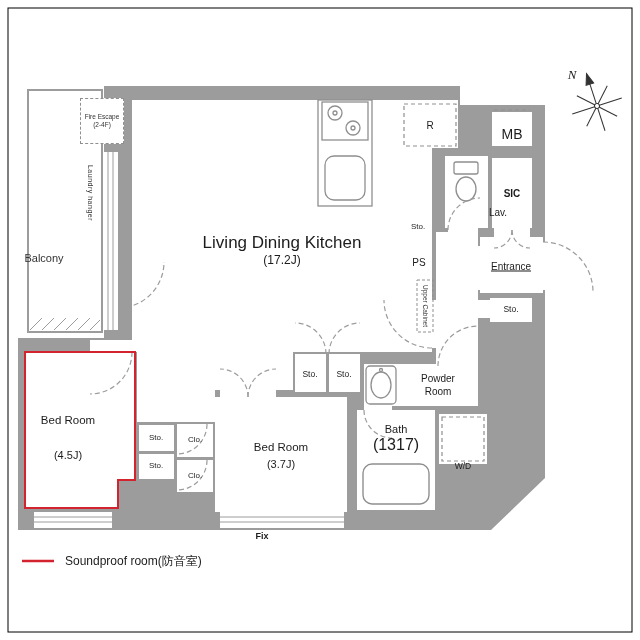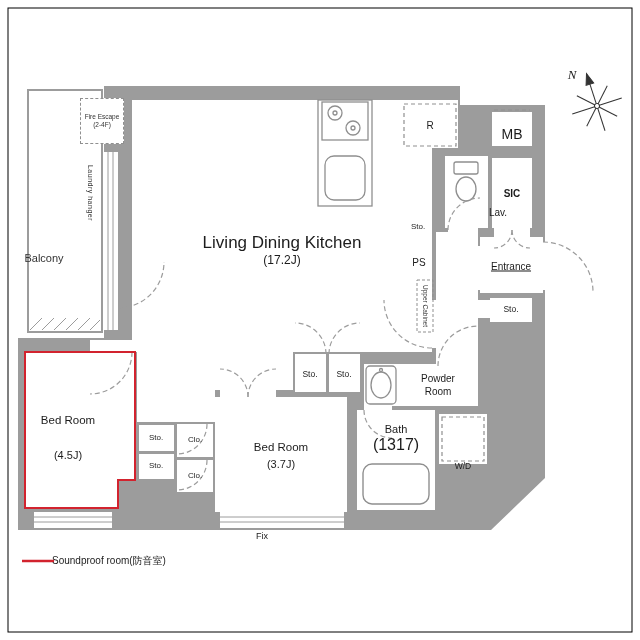--- a/index.html
+++ b/index.html
@@ -7,22 +7,22 @@
           font-family:"Liberation Sans",sans-serif;}
   svg{position:absolute;left:0;top:0;}
   .lbl{position:absolute;transform:translate(-50%,-50%);color:#1c1c1c;text-align:center;
        white-space:nowrap;line-height:1.3;}
   .wrap{white-space:normal;}
   .rot{transform:translate(-50%,-50%) rotate(90deg);}
   .vert{writing-mode:vertical-rl;}
   .fe-box{position:absolute;left:80px;top:98px;width:44px;height:46px;background:#fff;
           border:1px dashed #8f8f8f;display:flex;align-items:center;justify-content:center;
           font-size:6.5px;color:#333;text-align:center;line-height:1.2;box-sizing:border-box;}
-  .legend-text{position:absolute;left:52px;top:561px;transform:translateY(-50%);
-               font-size:10px;color:#1c1c1c;white-space:nowrap;}
+  .legend-text{position:absolute;left:65px;top:561px;transform:translateY(-50%);
+               font-size:12px;color:#1c1c1c;white-space:nowrap;}
   .north{font-family:"Liberation Serif",serif;font-style:italic;font-size:13px;color:#222;}
 </style>
 </head>
 <body>
 
 <div id="canvas">
 
   <svg width="640" height="640" viewBox="0 0 640 640">
 
     <rect x="8" y="8" width="624" height="624" fill="none" stroke="#000" stroke-width="1"></rect>
@@ -182,19 +182,19 @@
   <div class="lbl" style="left:195px;top:476px;font-size:8px;">Clo.</div>
 
   <div class="lbl" style="left:463px;top:433px;font-size:8.5px;margin-top:34px;">W/D</div>
 
   <div class="lbl" style="left:44px;top:258px;font-size:11px;color:#333;">Balcony</div>
   <div class="fe-box">
     <span>Fire Escape (2-4F)</span>
   </div>
   <div class="lbl vert" style="left:90px;top:193px;font-size:7px;color:#333;letter-spacing:0.5px;">Laundry hanger</div>
 
-  <div class="lbl" style="left:262px;top:537px;font-size:9px;">Fix</div>
+  <div class="lbl" style="left:262px;top:537px;font-size:9px;font-weight:bold;">Fix</div>
 
   <div class="lbl north" style="left:572px;top:75px;">N</div>
 
   <div class="legend-text">Soundproof room(防音室)</div>
 
 </div>
 
 </body></html>

